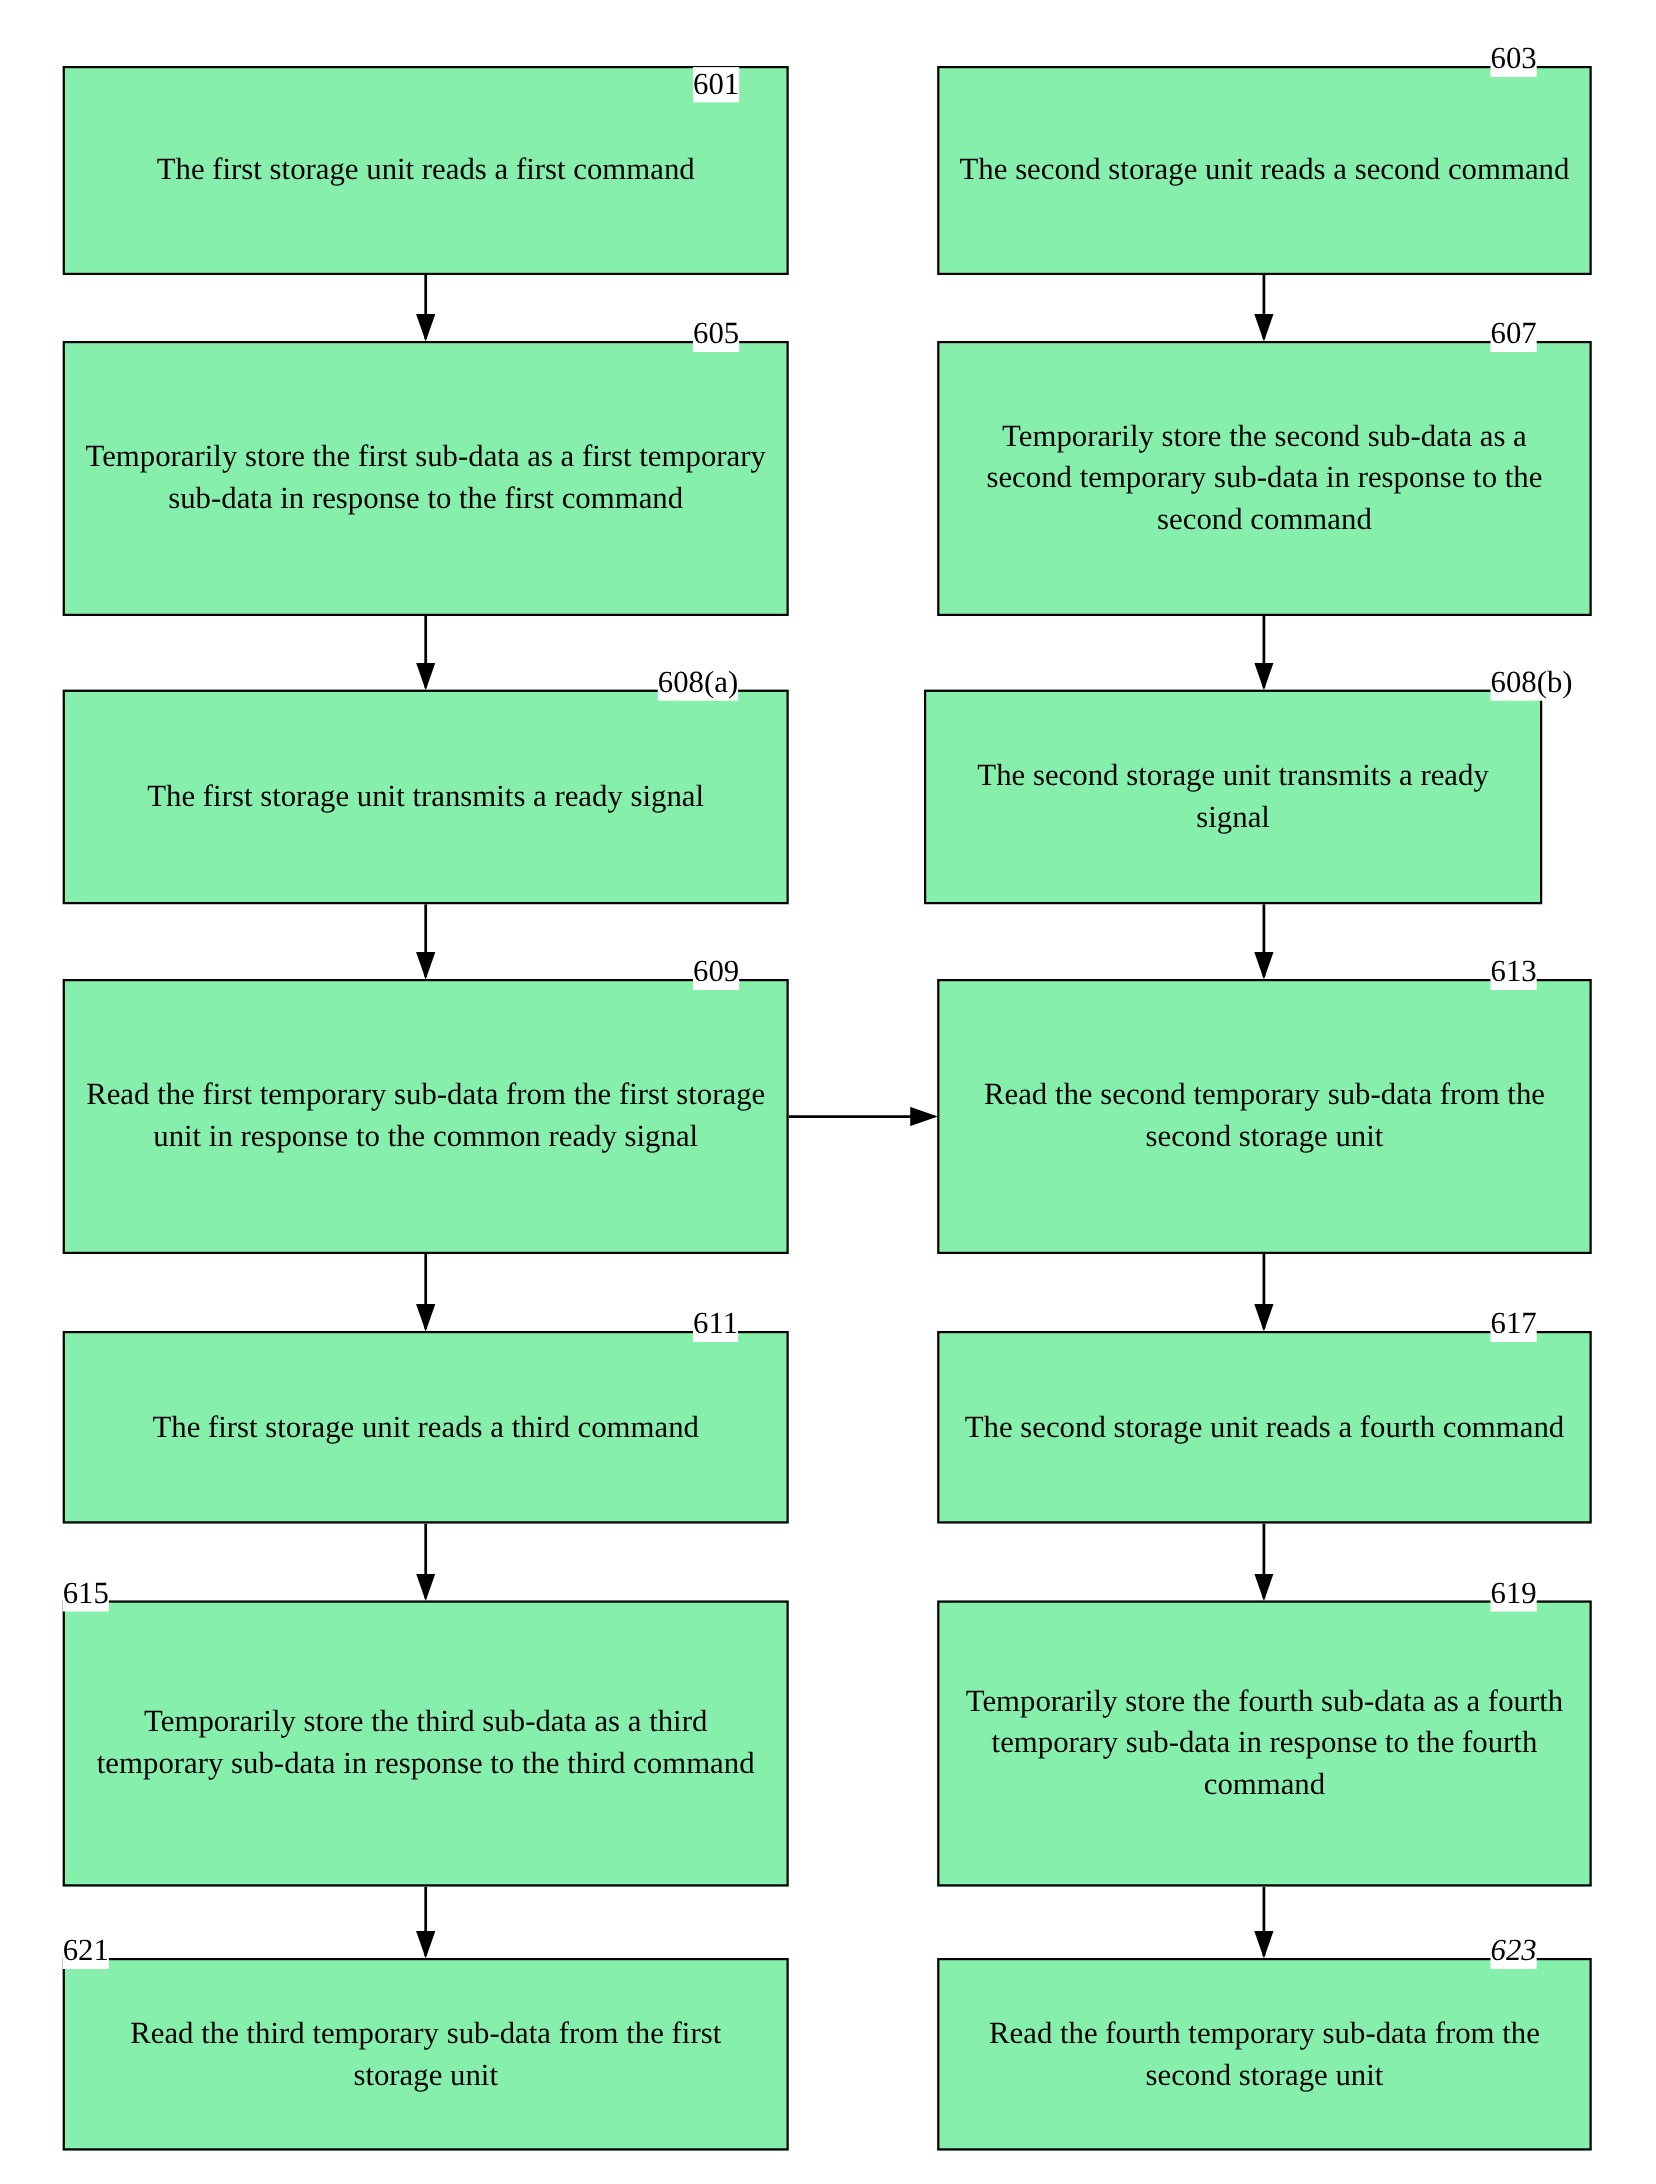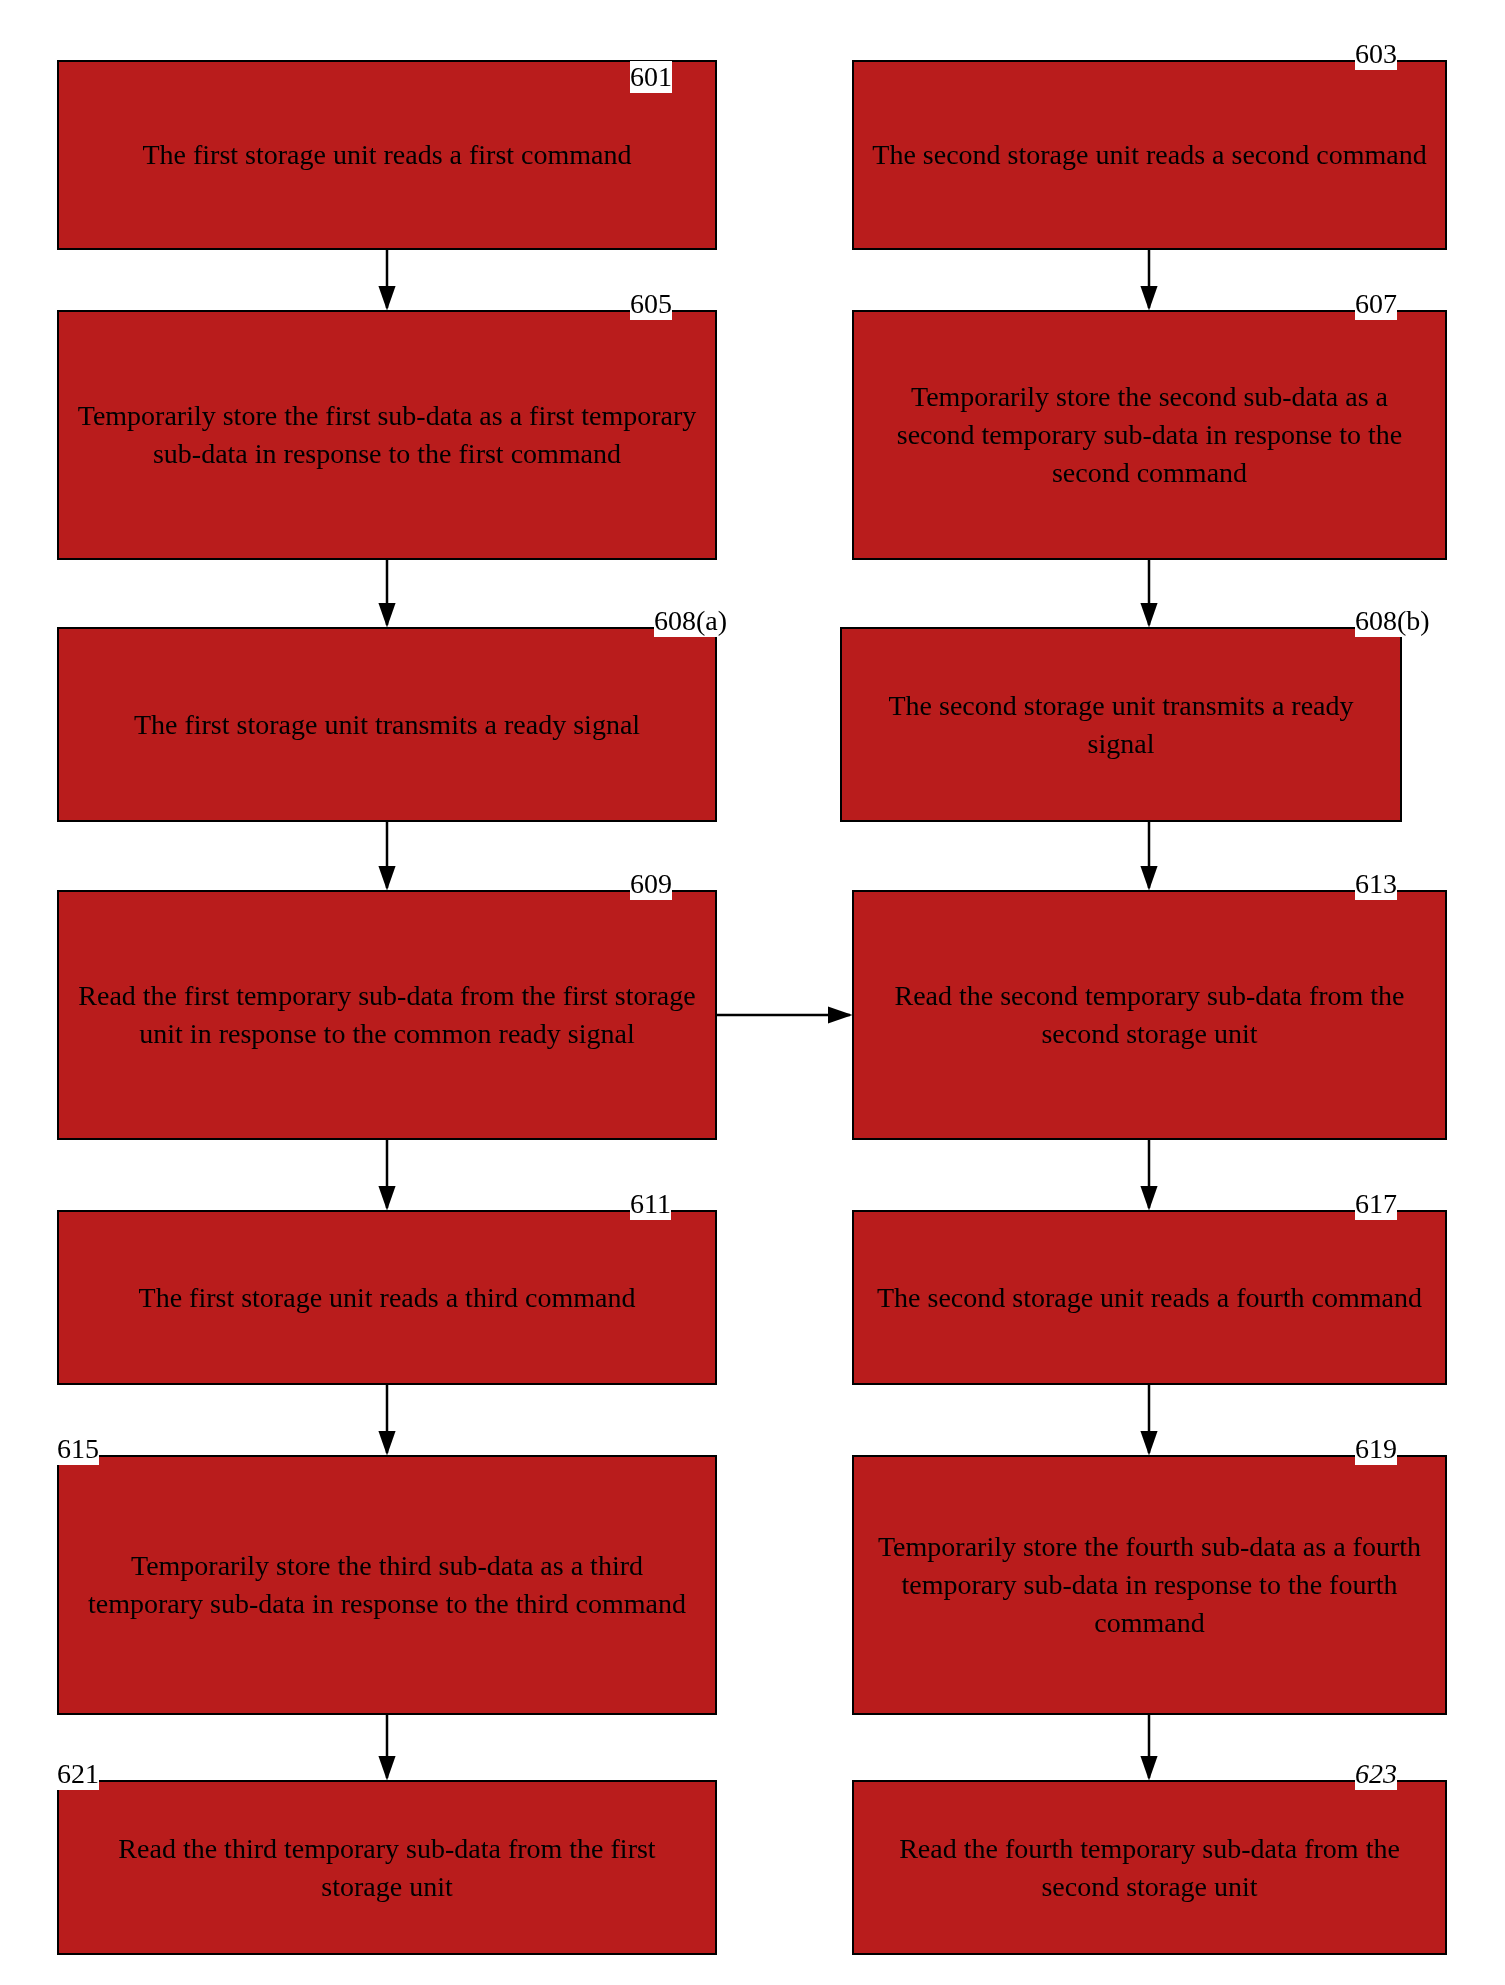--- a/index.html
+++ b/index.html
@@ -14,21 +14,21 @@
 
     .diagram {
       position: relative;
       width: 1505px;
       min-height: 1985px;
     }
 
     .flow-box {
       position: absolute;
       border: 2.5px solid #000;
-      background: #b91c1c;
+      background: #86efac;
       text-align: center;
       font-size: 28px;
       line-height: 1.35;
       padding: 14px 18px;
       display: flex;
       align-items: center;
       justify-content: center;
     }
 
     .label {
@@ -112,21 +112,21 @@
   <div class="flow-box" style="left:852px; top:310px; width:595px; height:250px;">
     <span>Temporarily store the second sub-data as a second temporary sub-data in response to the second command</span>
   </div>
   <div class="label" style="left:1355px; top:288px;">
     <span>607</span>
   </div>
 
   <div class="flow-box" style="left:57px; top:627px; width:660px; height:195px;">
     <span>The first storage unit transmits a ready signal</span>
   </div>
-  <div class="label" style="left:654px; top:605px;">
+  <div class="label" style="left:598px; top:605px;">
     <span>608(a)</span>
   </div>
 
   <div class="flow-box" style="left:840px; top:627px; width:562px; height:195px;">
     <span>The second storage unit transmits a ready signal</span>
   </div>
   <div class="label" style="left:1355px; top:605px;">
     <span>608(b)</span>
   </div>
 

